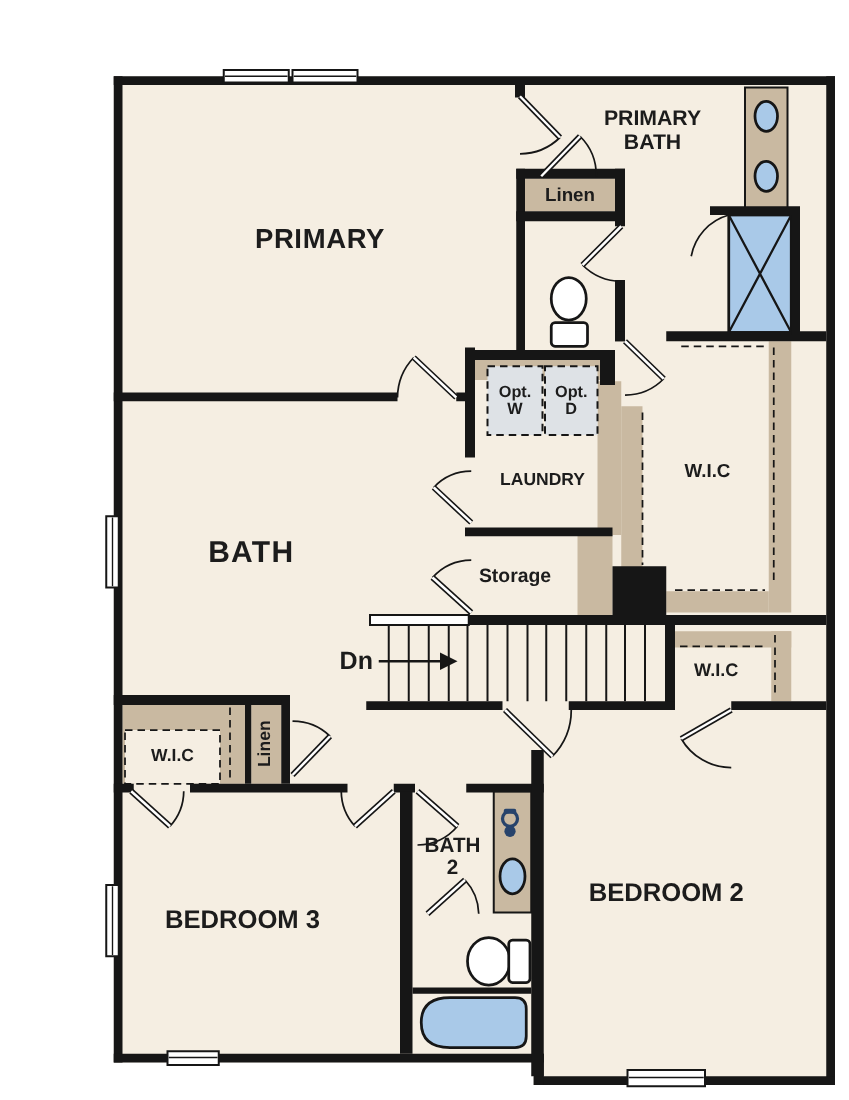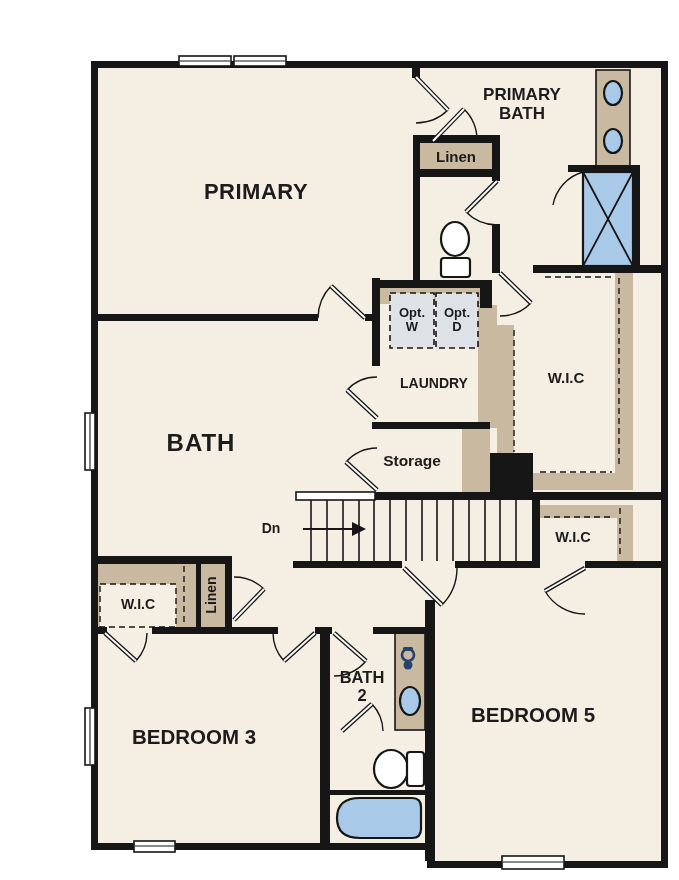--- a/index.html
+++ b/index.html
@@ -271,24 +271,24 @@
 <div class="lbl" style="left:412px;top:320px;font-size:13px;line-height:1.05">
   <span style="display:block">Opt.</span>
   <span style="display:block">W</span>
 </div>
 <div class="lbl" style="left:457px;top:320px;font-size:13px;line-height:1.05">
   <span style="display:block">Opt.</span>
   <span style="display:block">D</span>
 </div>
 <div class="lbl" style="left:566px;top:378px;font-size:15px">W.I.C</div>
 <div class="lbl" style="left:412px;top:461px;font-size:15.5px">Storage</div>
-<div class="lbl" style="left:271px;top:529px;font-size:14px">Dn</div>
+<div class="lbl" style="left:285px;top:529px;font-size:20px">Dn</div>
 <div class="lbl" style="left:573px;top:537px;font-size:14.5px">W.I.C</div>
 <div class="lbl" style="left:138px;top:605px;font-size:14px">W.I.C</div>
 <div class="lbl rot" style="left:212px;top:595px;font-size:14px">Linen</div>
 <div class="lbl" style="left:194px;top:737px;font-size:20.5px">BEDROOM 3</div>
 <div class="lbl" style="left:362px;top:686px;font-size:16.5px">
   <span style="display:block">BATH</span>
   <span style="display:block">2</span>
 </div>
-<div class="lbl" style="left:533px;top:715px;font-size:20.5px">BEDROOM 5</div>
+<div class="lbl" style="left:533px;top:715px;font-size:20.5px">BEDROOM 2</div>
 
 </div>
 
 </body></html>

